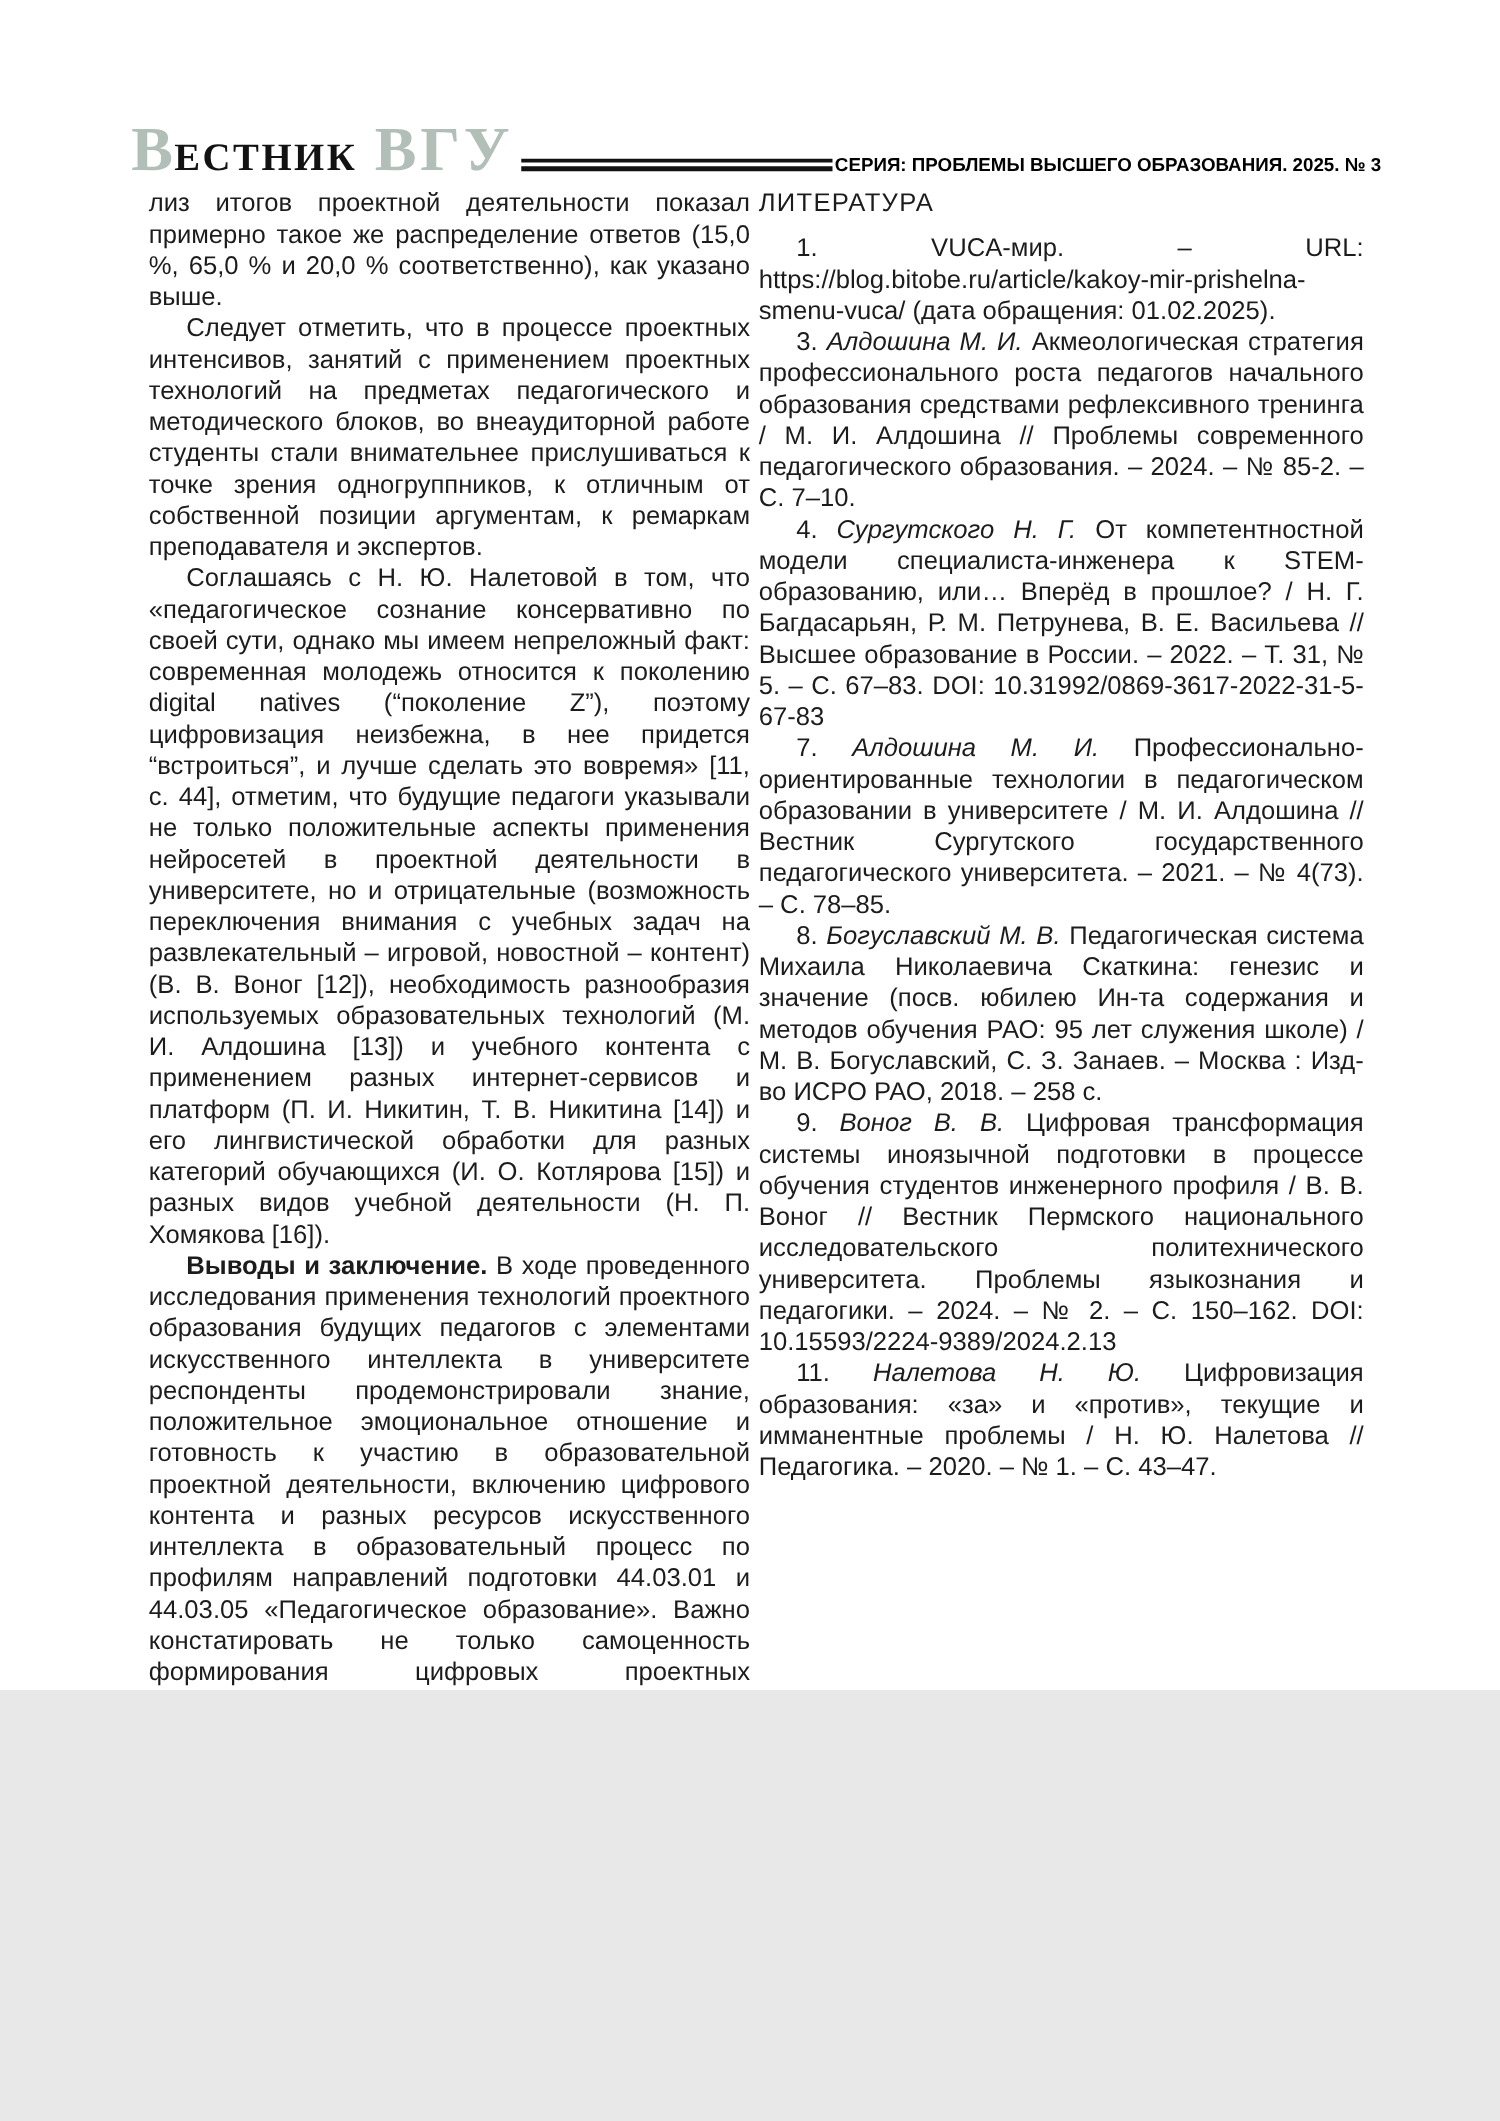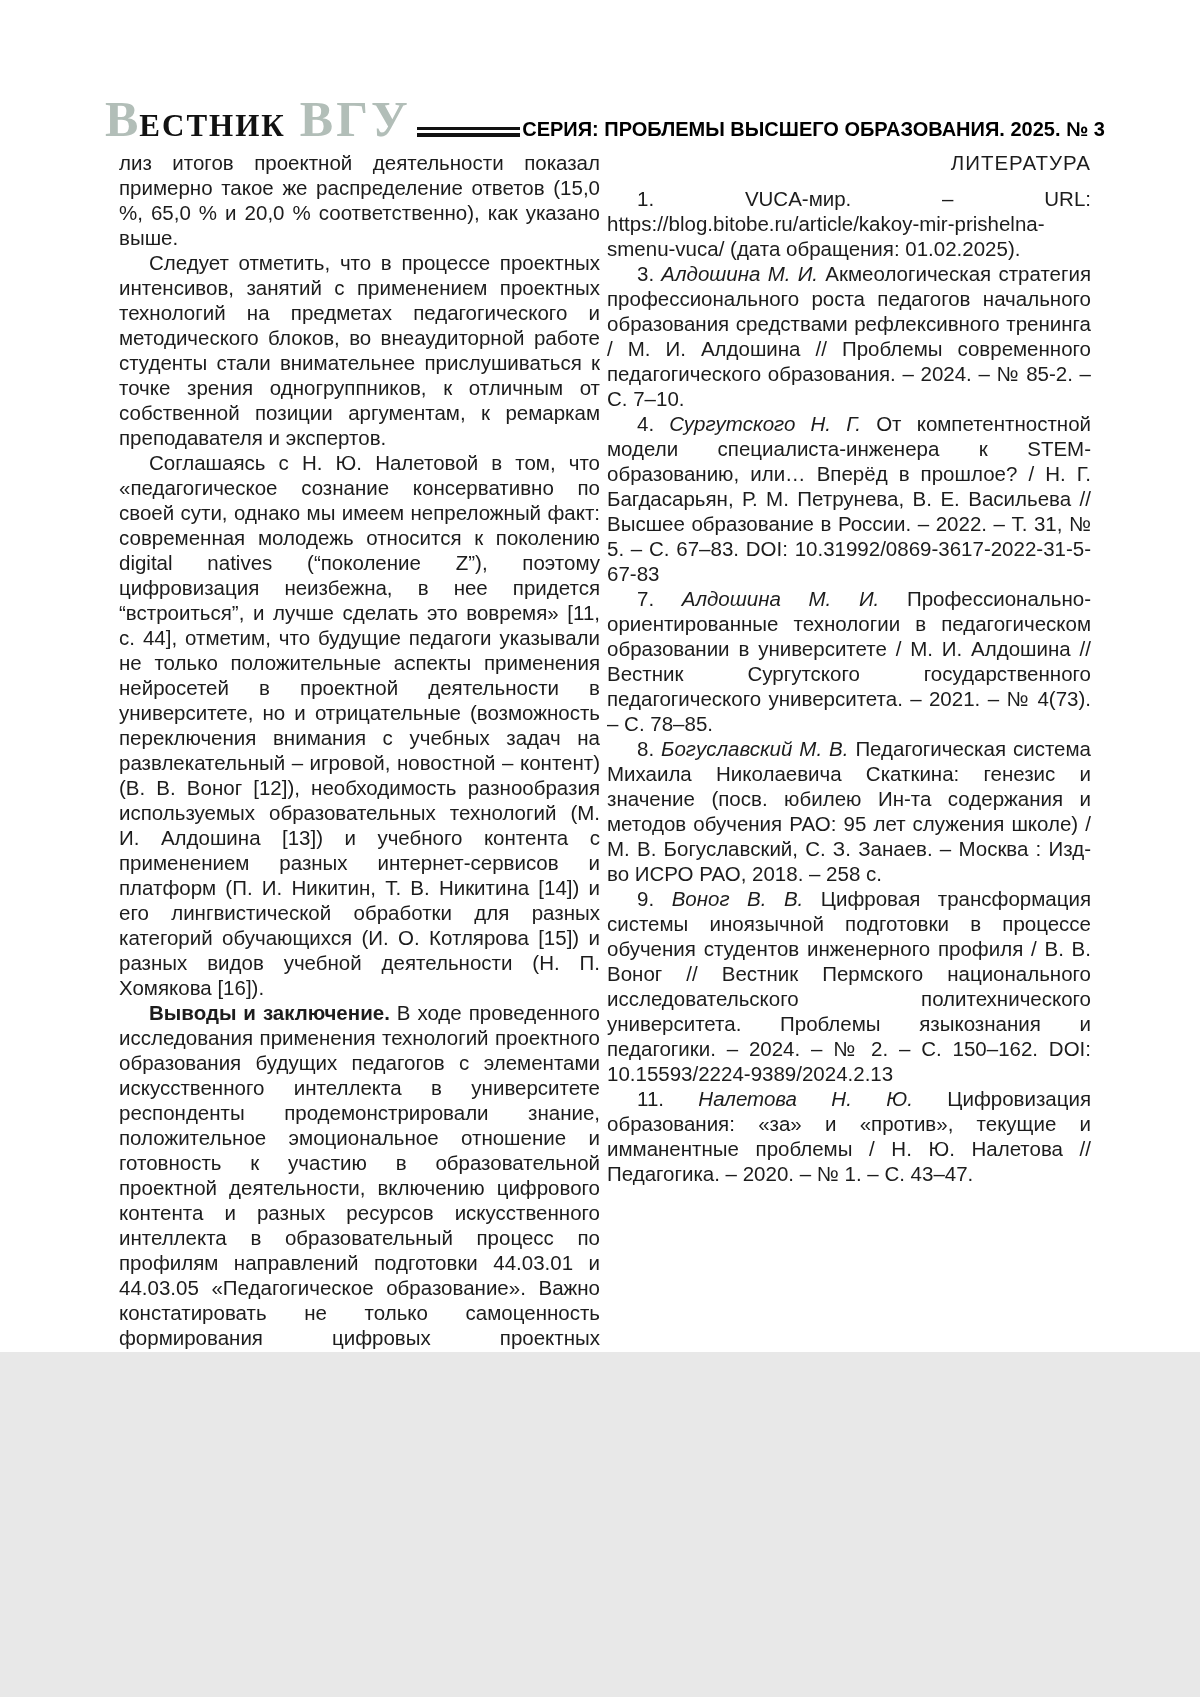--- a/index.html
+++ b/index.html
@@ -29,36 +29,36 @@
   .logo .acronym{
     font-family:"Liberation Serif", serif;font-weight:bold;
     font-size:50px;color:#b2beb8;letter-spacing:3px;margin-left:14px;
   }
   .double-rule{
     flex:1 1 auto;height:3px;
     border-top:3px solid #111;border-bottom:4px solid #111;
     margin:0 2px 7px 6px;
   }
   .series-title{
-    font-weight:bold;font-size:20px;white-space:nowrap;
+    font-weight:bold;font-size:15px;white-space:nowrap;
     margin-bottom:3px;letter-spacing:0px;color:#000;
   }
   
   .col{
     position:absolute;top:150px;
     font-size:20.5px;line-height:25px;
     text-align:justify;
     hyphens:auto;-webkit-hyphens:auto;
   }
   .col-left{left:119px;width:481px;}
   .col-right{left:607px;width:484px;}
   .para{margin:0;text-indent:30px;}
   .para.noindent{text-indent:0;}
   .ref-title{
-    text-align:right;text-indent:0;margin:0 0 11px 0;
+    text-align:left;text-indent:0;margin:0 0 11px 0;
     letter-spacing:1px;
   }
   i{font-style:italic;}
   b{font-weight:bold;}
   
   .page-number{
     position:absolute;left:105px;top:1541px;
     font-family:"Liberation Serif", serif;font-weight:bold;
     font-size:28px;color:#000;
   }

